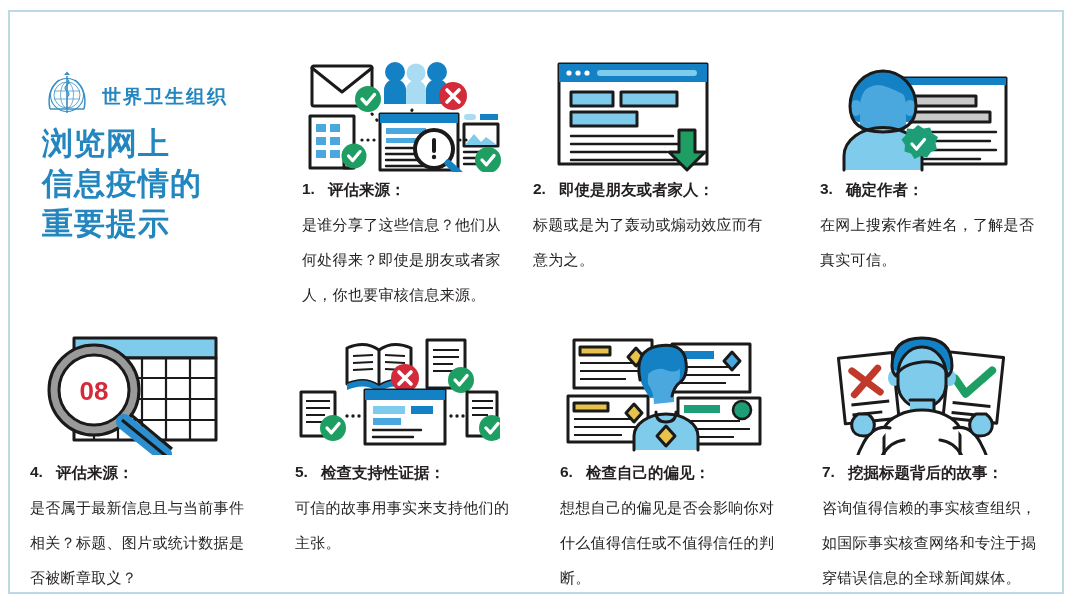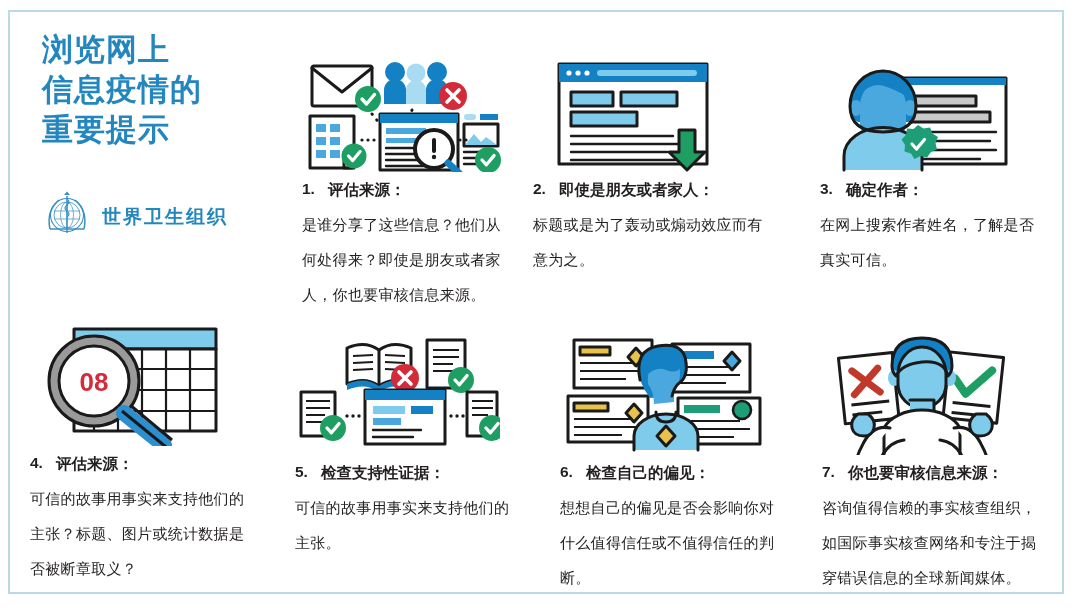--- a/index.html
+++ b/index.html
@@ -48,42 +48,42 @@
   .ylw{fill:#e8c24a;}
   .tealg{fill:#1d9e77;}
   .dashdot{stroke:#1a1a1a;stroke-width:3;stroke-linecap:round;stroke-dasharray:0.5 7;fill:none;}
 </style>
 </head>
 <body>
 
 <div id="frame"></div>
 
 <div id="titleBlock">
-  <div id="mainTitle">浏览网上
-信息疫情的
-重要提示</div>
   <div id="logoRow">
     <span>
       <svg width="50" height="50" viewBox="0 0 100 100">
         <circle cx="50" cy="50" r="33" fill="none" stroke="#3a8fc4" stroke-width="2.2"></circle>
         <circle cx="50" cy="50" r="26" fill="none" stroke="#3a8fc4" stroke-width="1.6"></circle>
         <ellipse cx="50" cy="50" rx="13" ry="26" fill="none" stroke="#3a8fc4" stroke-width="1.4"></ellipse>
         <line x1="24" y1="42" x2="76" y2="42" stroke="#3a8fc4" stroke-width="1.4"></line>
         <line x1="24" y1="58" x2="76" y2="58" stroke="#3a8fc4" stroke-width="1.4"></line>
         <line x1="50" y1="24" x2="50" y2="76" stroke="#3a8fc4" stroke-width="1.4"></line>
         <path d="M50 12 L50 86" stroke="#3a8fc4" stroke-width="3"></path>
         <path d="M50 18 q8 6 0 12 q-8 6 0 12 q8 6 0 12" fill="none" stroke="#3a8fc4" stroke-width="2.4"></path>
         <path d="M16 78 q-8 -36 18 -58" fill="none" stroke="#3a8fc4" stroke-width="3"></path>
         <path d="M84 78 q8 -36 -18 -58" fill="none" stroke="#3a8fc4" stroke-width="3"></path>
         <path d="M16 78 L84 78" stroke="#3a8fc4" stroke-width="3"></path>
         <path d="M44 10 L56 10 L50 3 Z" fill="#3a8fc4"></path>
       </svg>
     </span>
     <span id="logoText">世界卫生组织</span>
   </div>
+  <div id="mainTitle">浏览网上
+信息疫情的
+重要提示</div>
 </div>
 
 <div class="tip" style="left:302px;top:52px;width:210px;">
   <div class="art">
     <svg width="200" height="120" viewBox="0 0 200 120">
 
       <rect class="wht" x="10" y="14" width="60" height="40" rx="2"></rect>
       <rect class="ink" x="10" y="14" width="60" height="40" rx="2"></rect>
       <path class="ink" d="M10 16 L40 40 L70 16"></path>
 
@@ -218,21 +218,21 @@
       </g>
     </svg>
   </div>
   <div class="tipHead">
     <span class="tipNum">3.</span>
     <span>确定作者：</span>
   </div>
   <div class="tipBody">在网上搜索作者姓名，了解是否真实可信。</div>
 </div>
 
-<div class="tip" style="left:30px;top:321px;width:215px;">
+<div class="tip" style="left:30px;top:330px;width:215px;">
   <div class="art">
     <svg width="200" height="125" viewBox="0 0 200 125">
       <rect class="blLite" x="44" y="8" width="142" height="20"></rect>
       <rect class="ink" x="44" y="8" width="142" height="20"></rect>
       <rect class="wht" x="44" y="28" width="142" height="82"></rect>
       <rect class="ink" x="44" y="28" width="142" height="82"></rect>
       <g stroke="#1a1a1a" stroke-width="2.2" fill="none">
         <line x1="44" y1="48" x2="186" y2="48"></line>
         <line x1="44" y1="69" x2="186" y2="69"></line>
         <line x1="44" y1="90" x2="186" y2="90"></line>
@@ -251,21 +251,21 @@
       <path d="M94 92 L134 124" stroke="#2b8fd0" stroke-width="16" stroke-linecap="round"></path>
       <path d="M94 92 L134 124" stroke="#1a1a1a" stroke-width="19" stroke-linecap="round" fill="none" opacity="0"></path>
       <path d="M92 90 L136 126" fill="none" stroke="#1a1a1a" stroke-width="3"></path>
       <path d="M100 84 L142 119" fill="none" stroke="#1a1a1a" stroke-width="3"></path>
     </svg>
   </div>
   <div class="tipHead">
     <span class="tipNum">4.</span>
     <span>评估来源：</span>
   </div>
-  <div class="tipBody">可信的故事用事实来支持他们的主张？标题、图片或统计数据是否被断章取义？</div>
+  <div class="tipBody">是否属于最新信息且与当前事件相关？标题、图片或统计数据是否被断章取义？</div>
 </div>
 
 <div class="tip" style="left:295px;top:330px;width:225px;">
   <div class="art">
     <svg width="205" height="125" viewBox="0 0 205 125">
 
       <path class="wht" d="M52 18 q18 -8 32 2 q14 -10 32 -2 v36 q-18 -8 -32 2 q-14 -10 -32 -2 z"></path>
       <path class="ink" d="M52 18 q18 -8 32 2 q14 -10 32 -2 v36 q-18 -8 -32 2 q-14 -10 -32 -2 z"></path>
       <path class="ink" d="M84 20 v36"></path>
       <path class="blDark" d="M52 54 q18 -8 32 2 q14 -10 32 -2 v6 q-18 -8 -32 2 q-14 -10 -32 -2 z"></path>
@@ -449,16 +449,16 @@
       <path class="ink" d="M36 84 q-8 6 -6 14 q2 8 12 8 q8 0 10 -8 q2 -8 -6 -14 z"></path>
       <path class="wht" d="M134 98 q18 -4 28 18 q8 14 4 22"></path>
       <path class="ink" d="M132 98 q18 -4 28 18 q8 14 4 22"></path>
       <path class="ink" d="M118 110 q16 2 24 20 q6 12 4 18"></path>
       <path class="blLite" d="M164 84 q8 6 6 14 q-2 8 -12 8 q-8 0 -10 -8 q-2 -8 6 -14 z"></path>
       <path class="ink" d="M164 84 q8 6 6 14 q-2 8 -12 8 q-8 0 -10 -8 q-2 -8 6 -14 z"></path>
     </svg>
   </div>
   <div class="tipHead">
     <span class="tipNum">7.</span>
-    <span>你也要审核信息来源：</span>
+    <span>挖掘标题背后的故事：</span>
   </div>
   <div class="tipBody">咨询值得信赖的事实核查组织，如国际事实核查网络和专注于揭穿错误信息的全球新闻媒体。</div>
 </div>
 
 </body></html>

